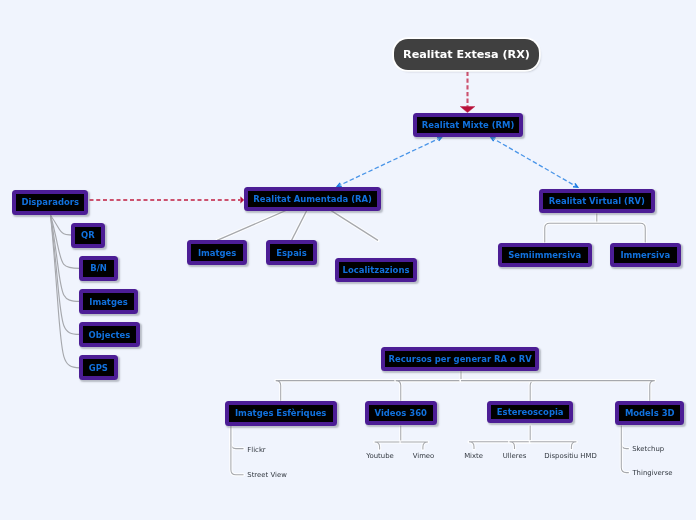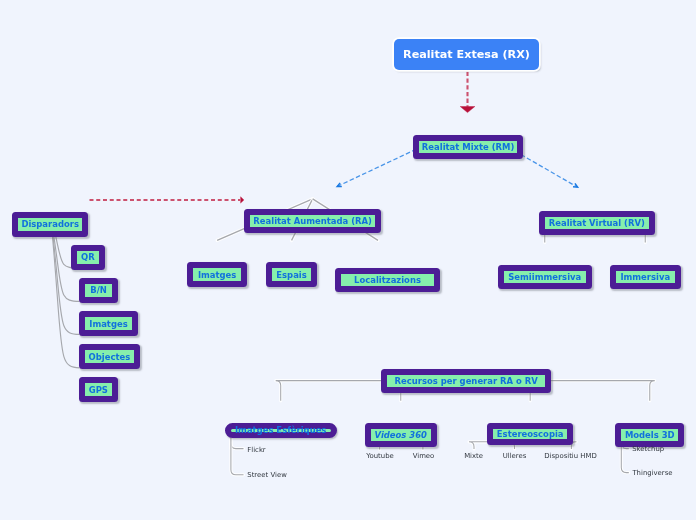--- a/index.html
+++ b/index.html
@@ -5,24 +5,24 @@
 <style>
   html,body{margin:0;padding:0;}
   body{width:696px;height:520px;background:#f0f4fd;
        font-family:"DejaVu Sans",sans-serif;overflow:hidden;position:relative;
        -webkit-font-smoothing:antialiased;}
   #stage{position:absolute;left:0;top:0;width:696px;height:520px;}
   svg#edges{position:absolute;left:0;top:0;width:696px;height:520px;pointer-events:none;}
   .node{position:absolute;box-sizing:border-box;display:flex;align-items:center;
         justify-content:center;border-radius:3.5px;white-space:nowrap;
         font-weight:bold;font-size:8.45px;}
-  .n-fill{background:#3b82f6;color:#ffffff;border-radius:5px;font-size:11.2px;
+  .n-fill{background:#404040;color:#ffffff;border-radius:14px;font-size:11.2px;
           box-shadow:0 0 0 1.8px #ffffff, 1.6px 2.0px 1.8px rgba(95,100,110,0.33);}
-  .n-out{background:#86efac;color:#1171dd;border:6px solid #4c1d95;
-         box-shadow:1.1px 1.5px 1.6px rgba(95,100,110,0.38);margin-top:22px;}
+  .n-out{background:#000000;color:#1171dd;border:4px solid #4c1d95;
+         box-shadow:1.1px 1.5px 1.6px rgba(95,100,110,0.38);}
   .leaf{position:absolute;color:#31373f;font-size:6.9px;font-weight:normal;
         white-space:nowrap;line-height:1;}
   .sm{font-size:8.45px;}
 </style>
 </head>
 <body>
 
 <div id="stage">
   <svg id="edges" viewBox="0 0 696 520">
       <path d="M467.5,71.8 L467.5,106.8" fill="none" stroke="#cc516e" stroke-width="2.1" stroke-dasharray="4.3 2.4"></path>
@@ -85,35 +85,35 @@
       <path d="M621.3,425.4 L621.3,467.6 Q621.3,472.6 626.3,472.6 L628.8,472.6" fill="none" stroke="#ffffff" stroke-width="3.1500000000000004" stroke-linecap="round" stroke-linejoin="round" opacity="0.85"></path>
       <path d="M621.3,425.4 L621.3,467.6 Q621.3,472.6 626.3,472.6 L628.8,472.6" fill="none" stroke="#a6a8ad" stroke-width="1.05"></path>
     </svg>
 <div class="node n-fill" style="left: 393.8px; top: 38.8px; width: 145.4px; height: 31.3px;">Realitat Extesa (RX)</div>
     <div class="node n-out" style="left: 412.7px; top: 112.8px; width: 110.8px; height: 24.5px;">Realitat Mixte (RM)</div>
     <div class="node n-out" style="left: 244px; top: 186.7px; width: 137.3px; height: 24.4px;">Realitat Aumentada (RA)</div>
     <div class="node n-out" style="left: 538.9px; top: 188.9px; width: 115.8px; height: 24.6px; text-align: right;">Realitat Virtual (RV)</div>
     <div class="node n-out" style="left: 11.9px; top: 189.8px; width: 76.5px; height: 24.8px;">Disparadors</div>
     <div class="node n-out" style="left: 187.2px; top: 240.4px; width: 59.9px; height: 24.3px;">Imatges</div>
     <div class="node n-out" style="left: 265.8px; top: 240.4px; width: 51.5px; height: 24.3px;">Espais</div>
-    <div class="node n-out" style="left: 335px; top: 246px; width: 105px; height: 24.3px;">Localitzazions</div>
+    <div class="node n-out" style="left: 335px; top: 258px; width: 82px; height: 24.3px;">Localitzazions</div>
     <div class="node n-out" style="left: 497.5px; top: 242.6px; width: 94.5px; height: 24.5px;">Semiimmersiva</div>
     <div class="node n-out" style="left: 609.5px; top: 242.6px; width: 71.5px; height: 24.5px;">Immersiva</div>
     <div class="node n-out" style="left: 71px; top: 222.8px; width: 33.6px; height: 25px;">QR</div>
     <div class="node n-out" style="left: 78.9px; top: 255.9px; width: 39.5px; height: 25px;">B/N</div>
     <div class="node n-out" style="left: 78.9px; top: 289px; width: 59.2px; height: 25px;">Imatges</div>
     <div class="node n-out" style="left: 78.9px; top: 322.1px; width: 61px; height: 25px;">Objectes</div>
     <div class="node n-out" style="left: 78.9px; top: 355.3px; width: 38.9px; height: 25px;">GPS</div>
-    <div class="node n-out" style="left: 381.2px; top: 346.6px; width: 170px; height: 24.6px;">
+    <div class="node n-out" style="left: 381.2px; top: 346.6px; width: 158px; height: 24.6px;">
       <span>Recursos per generar RA&nbsp;</span>
       <span class="sm">o</span>
       <span>&nbsp;RV</span>
     </div>
-    <div class="node n-out" style="left: 224.8px; top: 400.8px; width: 111.8px; height: 15px; border-radius: 10px;">Imatges Esfèriques</div>
-    <div class="node n-out" style="left: 364.6px; top: 400.8px; width: 72.3px; height: 24.6px; font-style: italic;">Videos 360</div>
+    <div class="node n-out" style="left: 224.8px; top: 400.8px; width: 111.8px; height: 25px;">Imatges Esfèriques</div>
+    <div class="node n-out" style="left: 364.6px; top: 400.8px; width: 72.3px; height: 24.6px;">Videos 360</div>
     <div class="node n-out" style="left: 487px; top: 400.8px; width: 86.4px; height: 22px;">Estereoscopia</div>
     <div class="node n-out" style="left: 615.1px; top: 400.8px; width: 69.3px; height: 24.6px;">Models 3D</div>
     <div class="leaf" style="top: 447px; left: 247.3px;">Flickr</div>
     <div class="leaf" style="top: 471.6px; left: 247.3px;">Street View</div>
     <div class="leaf" style="top: 452.6px; left: 366.219px;">Youtube</div>
     <div class="leaf" style="top: 452.6px; left: 412.672px;">Vimeo</div>
     <div class="leaf" style="top: 452.6px; left: 464.141px;">Mixte</div>
     <div class="leaf" style="top: 452.6px; left: 502.688px;">Ulleres</div>
     <div class="leaf" style="top: 452.6px; left: 544.242px;">Dispositiu HMD</div>
     <div class="leaf" style="top: 446.1px; left: 632.2px;">Sketchup</div>

